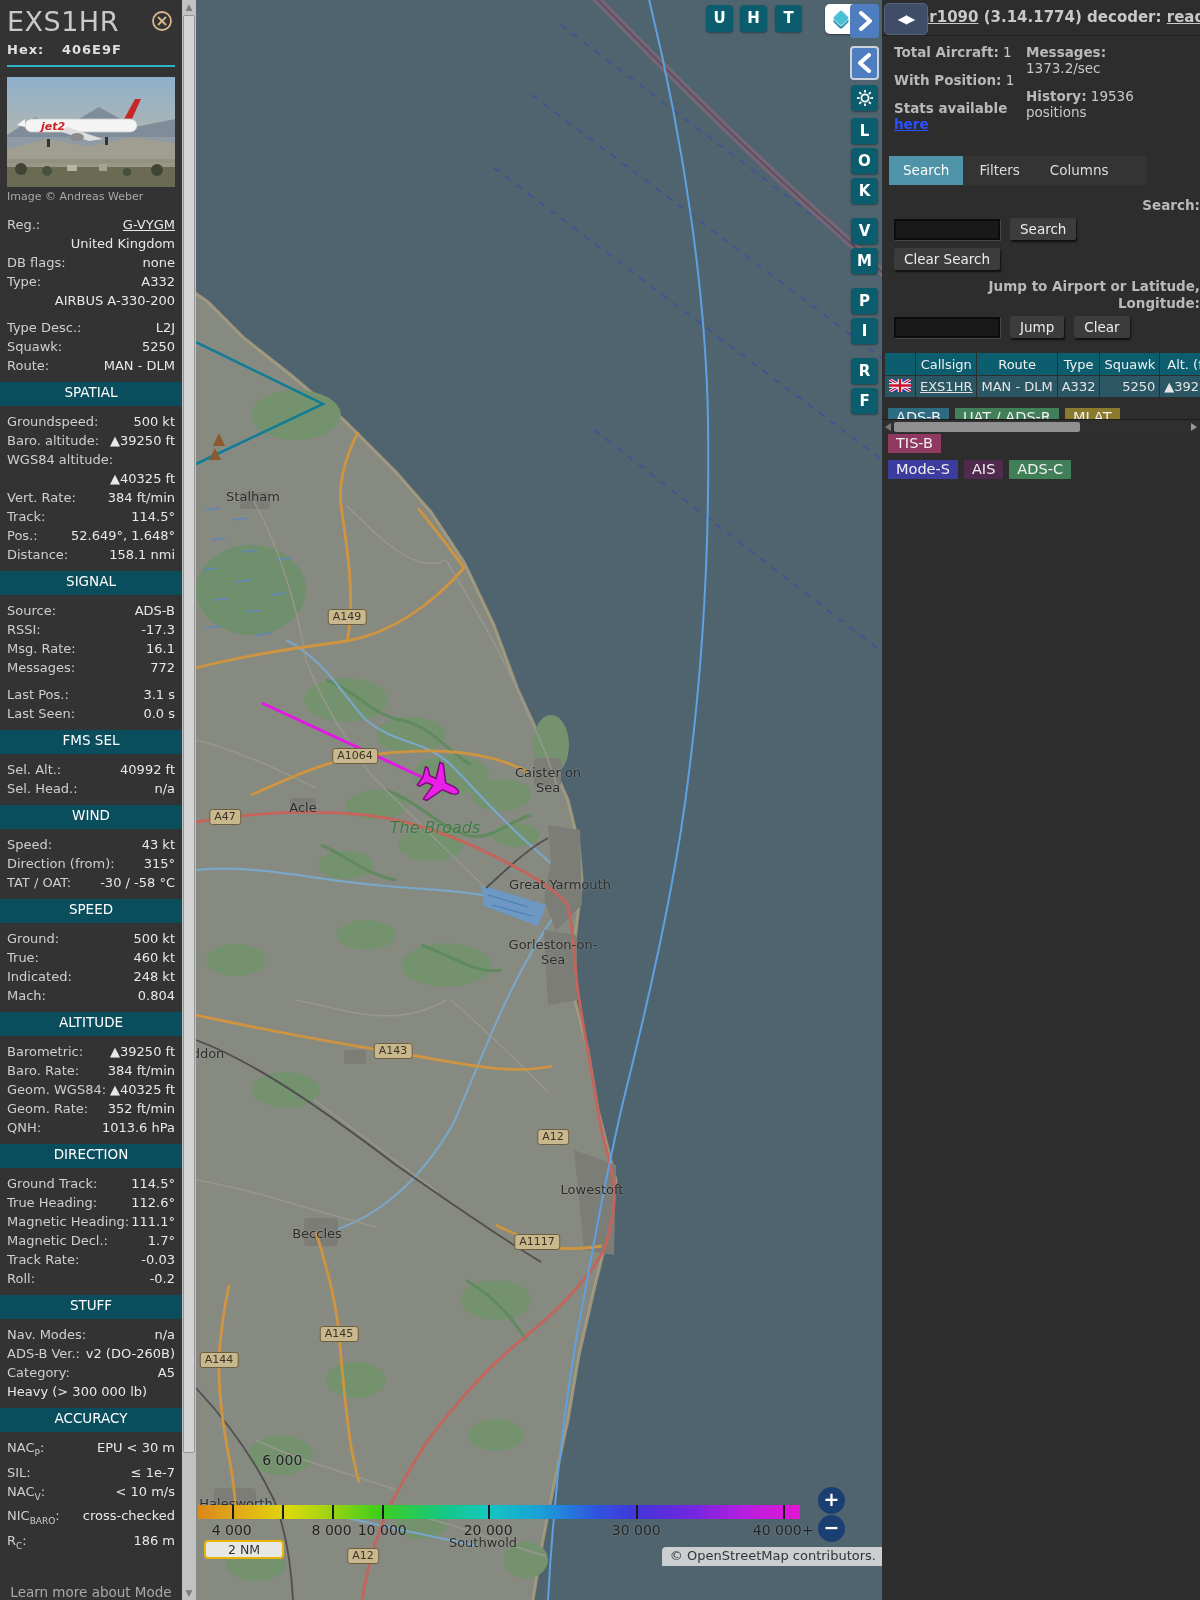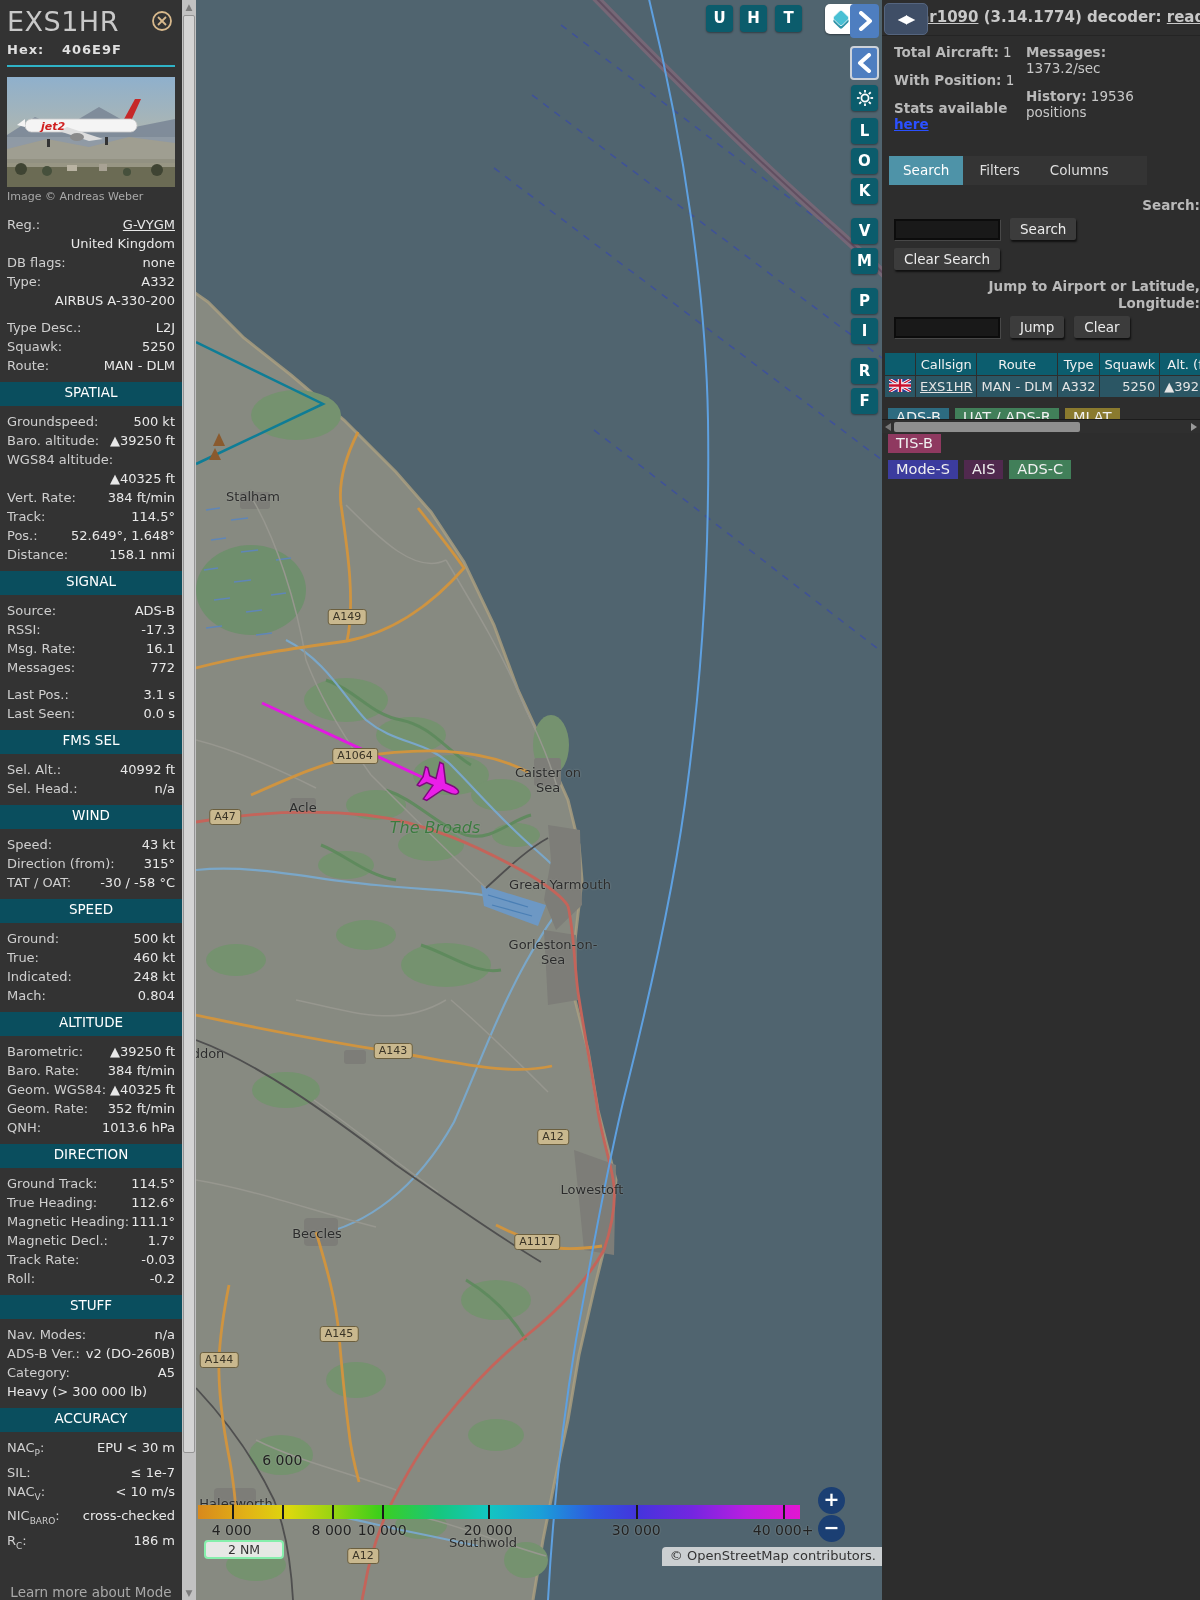--- a/index.html
+++ b/index.html
@@ -39,21 +39,21 @@
   .shield{position:absolute;transform:translate(-50%,-50%);background:#c9b88e;border:1px solid#6b5f3f;border-radius:3px;color:#3a3426;font-size:11px;line-height:12px;padding:1px 4px;white-space:nowrap;}
   .mapbtn{position:absolute;width:27px;height:27px;border-radius:4px;background:#0b5c6c;color:#fff;font-weight:bold;font-size:15px;text-align:center;line-height:27px;cursor:pointer;box-shadow:0 1px 2px rgba(0,0,0,.4);}
   .layersbtn{position:absolute;width:31px;height:30px;border-radius:5px;background:#fff;cursor:pointer;display:flex;align-items:center;justify-content:center;box-shadow:0 1px 2px rgba(0,0,0,.4);}
   .bluebtn{position:absolute;left:654px;width:29px;height:34px;background:#4e7ec0;border-radius:4px;cursor:pointer;display:flex;align-items:center;justify-content:center;}
   .bluebtn.outl{border:2px solid #ccd2da;}
   .sidebtn{position:absolute;left:655px;width:27px;height:26px;background:#0b5c6c;border-radius:4px;color:#fff;font-weight:bold;font-size:15px;text-align:center;line-height:26px;cursor:pointer;box-shadow:0 1px 2px rgba(0,0,0,.4);}
   #colorbar{position:absolute;left:2px;top:1505px;width:602px;height:14px;
     background:linear-gradient(to right,#d8891c 0%,#e2b216 8%,#ddd80e 15%,#9cd411 22%,#3ecf1a 30%,#17c77d 40%,#13c7c0 48%,#1b9fd8 57%,#2f55e0 66%,#4434dc 73%,#7326e0 82%,#b81ee0 91%,#e316d2 100%);}
   .cb-tick{position:absolute;top:0;width:2px;height:14px;background:#1a1a1a;}
   .cb-lab{position:absolute;top:17px;transform:translateX(-50%);font-size:14px;color:#222;text-shadow:0 0 2px rgba(190,195,190,.5);white-space:nowrap;}
-  #scalebar{position:absolute;left:8px;top:1540px;width:80px;height:19px;background:rgba(248,248,248,.85);border:2px solid #86efac;border-radius:4px;font-size:12.5px;color:#333;text-align:center;line-height:15px;}
+  #scalebar{position:absolute;left:8px;top:1540px;width:80px;height:19px;background:rgba(248,248,248,.85);border:2px solid #eab308;border-radius:4px;font-size:12.5px;color:#333;text-align:center;line-height:15px;}
   .zoombtn{position:absolute;left:622px;width:27px;height:27px;border-radius:50%;background:#1b3f73;color:#fff;font-size:19px;font-weight:bold;text-align:center;line-height:25px;cursor:pointer;}
   #attrib{position:absolute;right:0;top:1547px;background:rgba(230,230,230,.82);color:#333;font-size:13px;padding:1px 6px 3px 8px;border-radius:4px 0 0 0;white-space:nowrap;}
   #attrib a{color:#333;text-decoration:none;}
 
   
   #rpanel{position:absolute;left:882px;top:0;width:318px;height:1600px;background:#2d2d2d;color:#c8c8c8;overflow:hidden;}
   #rp-head{position:relative;height:36px;border-bottom:1px solid #242424;font-size:15px;font-weight:bold;color:#c8c8c8;line-height:34px;white-space:nowrap;padding-left:30px;}
   #rp-head a{color:#c8c8c8;}
   #histbtn{position:absolute;left:2px;top:3px;width:44px;height:32px;background:#3f4e66;border:1px solid #55657f;border-radius:5px;color:#fff;font-size:12px;text-align:center;line-height:30px;cursor:pointer;letter-spacing:-1px;}
   .statgrid{display:flex;padding:8px 4px 2px 12px;font-size:13.5px;}

